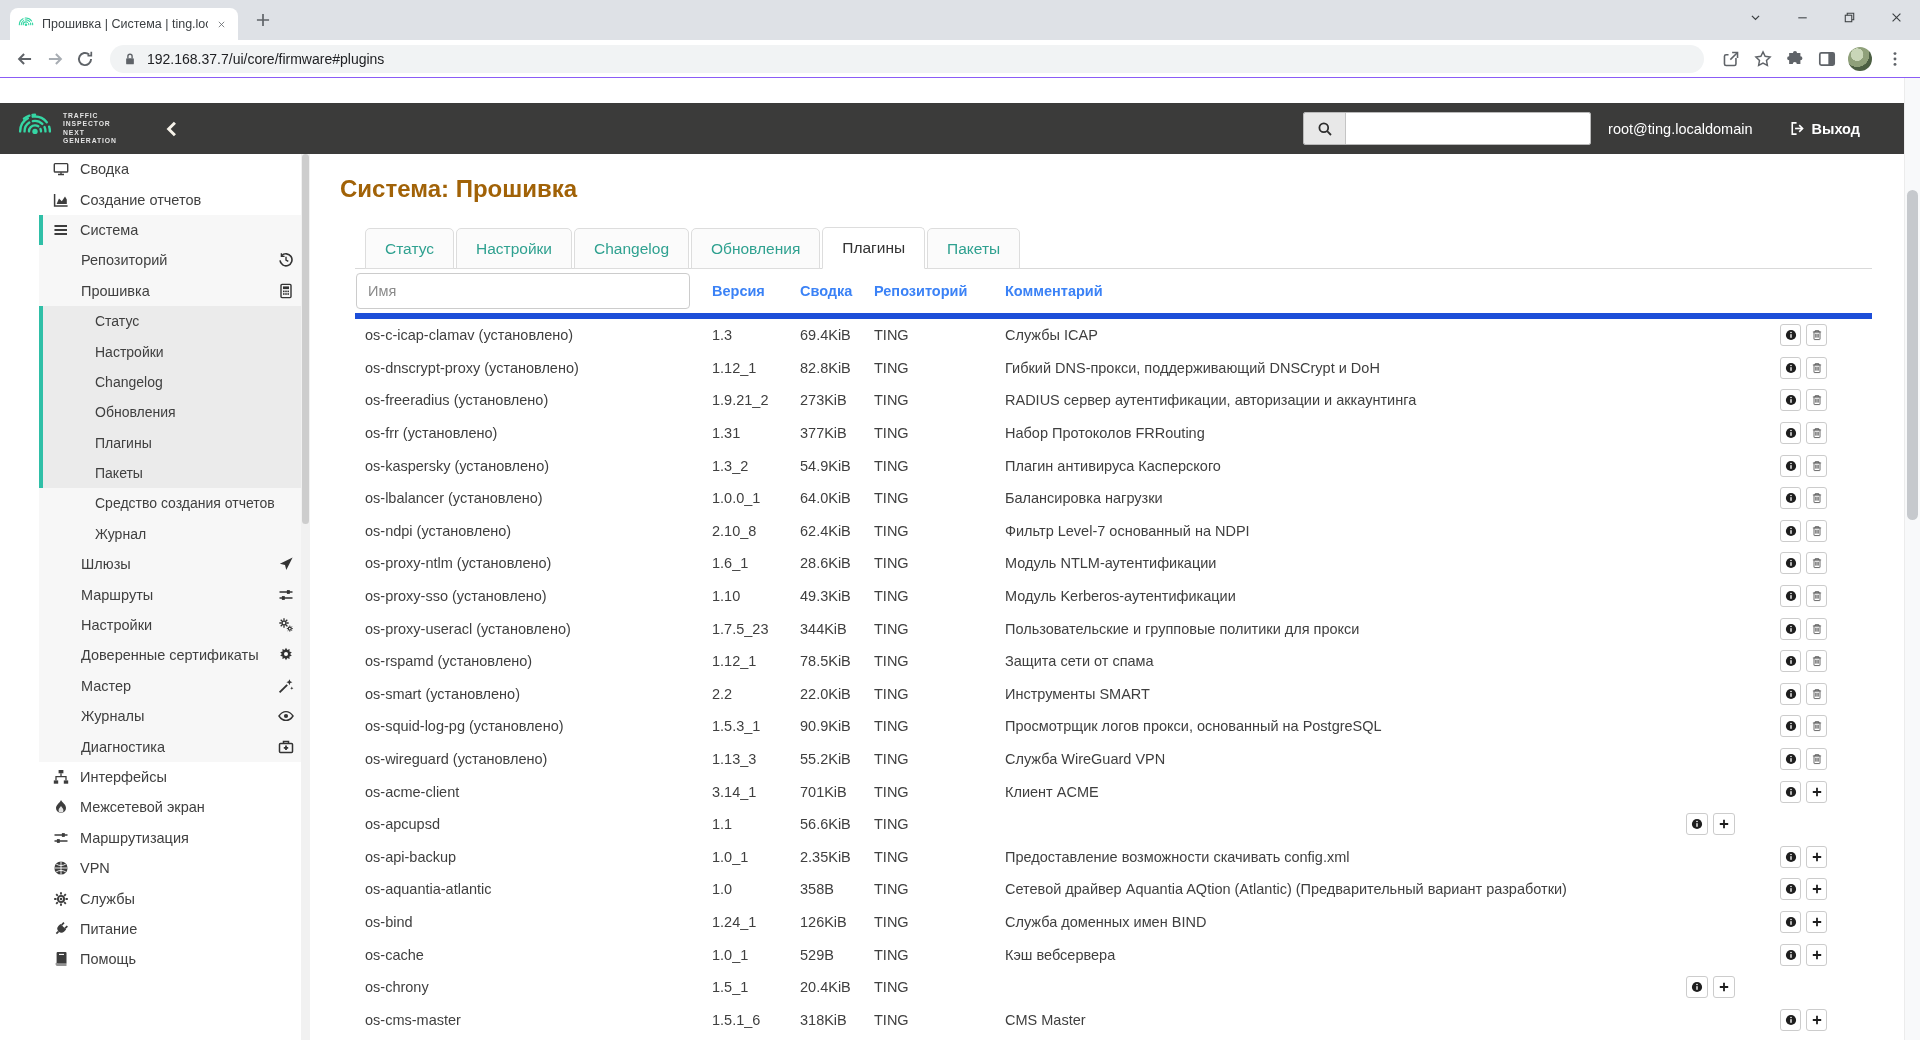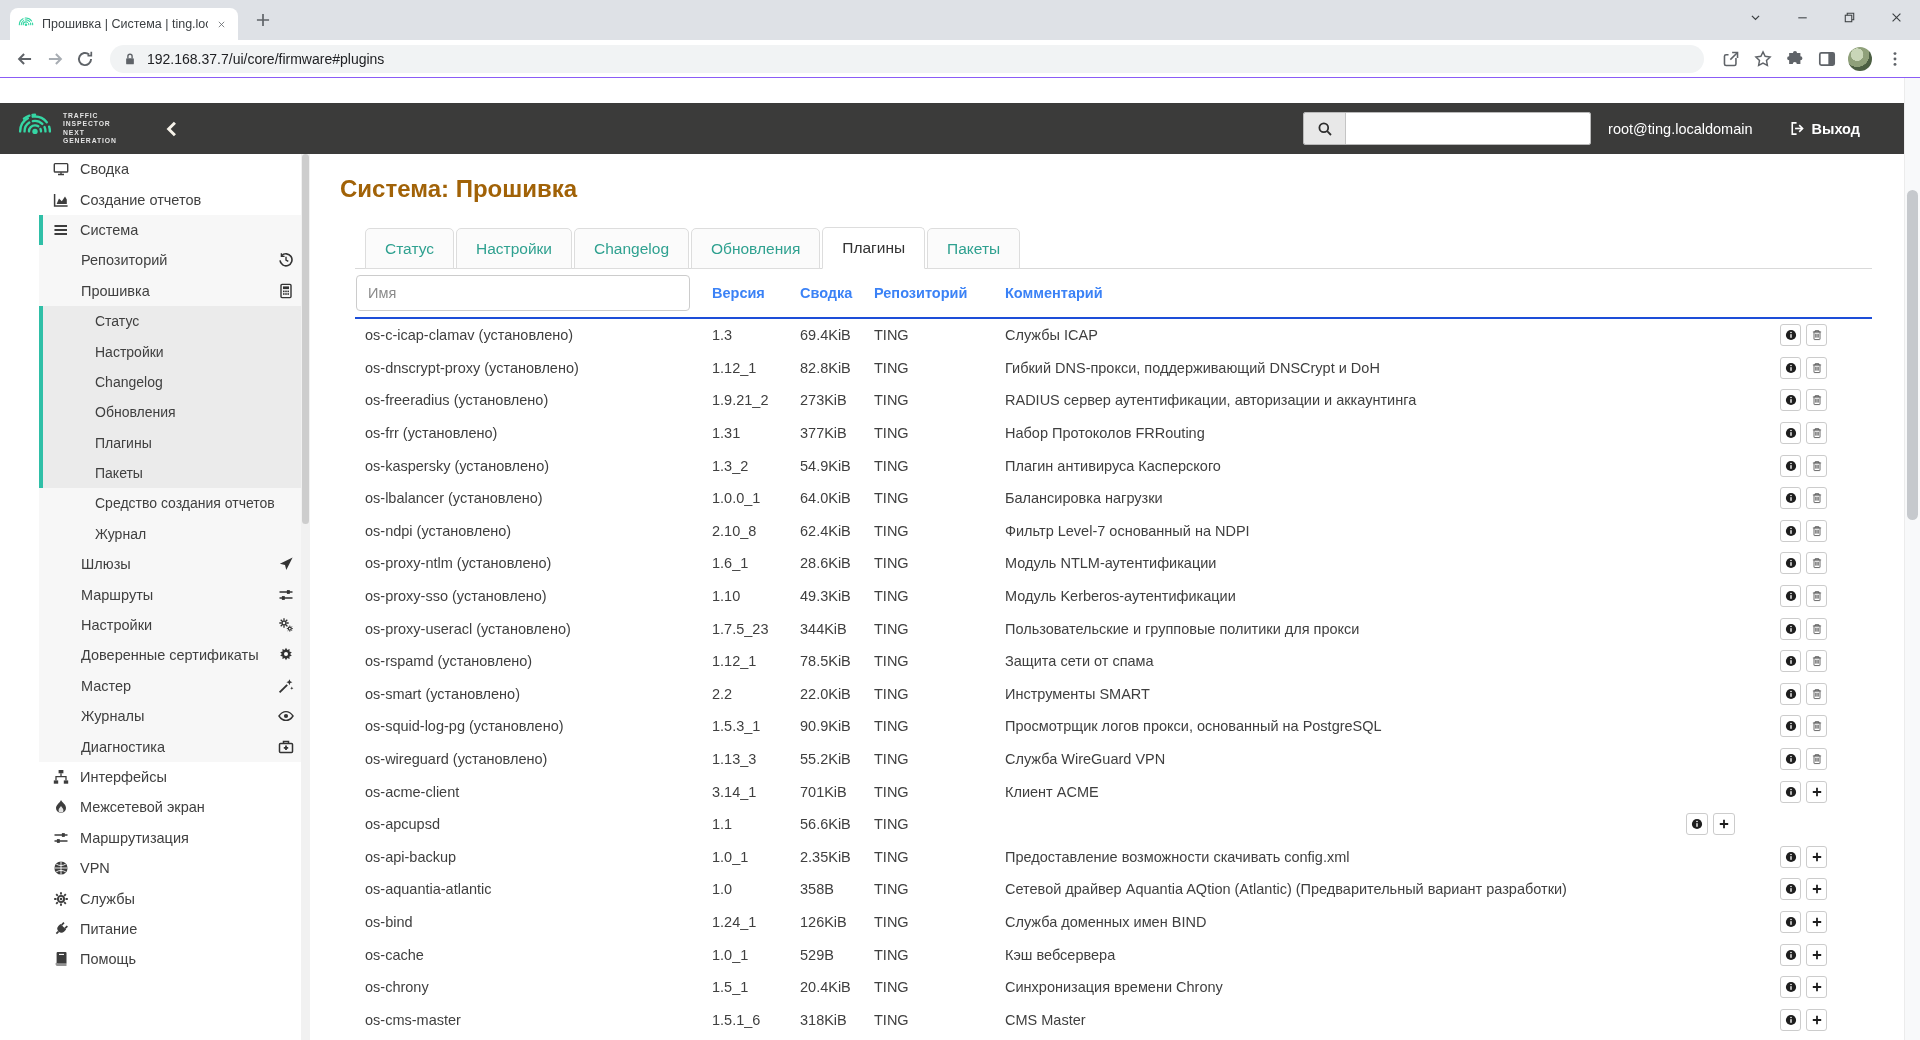--- a/index.html
+++ b/index.html
@@ -73,21 +73,21 @@
   .content { position:absolute; left:310px; top:154px; right:16px; bottom:0; background:#fff; overflow:hidden; }
   .page-title { margin:21px 0 0 30px; font-size:24px; font-weight:700; color:#a16207; }
   .panel { margin:24px 32px 0 45px; }
   .tabs { display:flex; align-items:flex-end; border-bottom:1px solid #d9d9d9; padding-left:10px; }
   .tab-item { height:41px; display:flex; align-items:center; padding:0 19px; margin:0 2px -1px 0;
               font-size:15.5px; color:#2fa190; background:#fbfbfb; border:1px solid #ddd;
               border-radius:5px 5px 0 0; cursor:pointer; }
   .tab-item.active { background:#fff; color:#333; border-bottom:1px solid #fff; height:42px; }
 
   .grid { display:grid; grid-template-columns:357px 88px 74px 131px 1fr 92px; align-items:center; }
-  .thead { height:50px; border-bottom:2px solid #1d4ed8; }
+  .thead { height:50px; border-bottom:6px solid #1d4ed8; }
   .thead .hcol { font-size:14.5px; font-weight:700; color:#3b82f6; }
   .name-filter { width:334px; height:36px; margin-left:1px; border:1px solid #ccc; border-radius:4px;
                  padding:0 11px; font-size:14.5px; font-family:inherit; outline:none; color:#333; }
   .name-filter::placeholder { color:#8a8a8a; }
 
   .trow { height:32.6px; font-size:14.5px; color:#3f3f3f; }
   .c-name { padding-left:10px; white-space:nowrap; overflow:hidden; }
   .c-comment { white-space:nowrap; overflow:hidden; }
   .c-actions { display:flex; justify-content:flex-end; gap:5px; padding-right:45px; }
   .abtn { width:22px; height:22px; border:1px solid #ccc; border-radius:3px; background:#fff;
@@ -965,21 +965,20 @@
                 <path d="M8 2.4v11.2M2.4 8h11.2" stroke="currentColor" stroke-width="2.4"></path>
               </svg>
             </button>
           </span>
         </div>
         <div class="grid trow">
           <span class="c-name">os-chrony</span>
           <span class="c-ver">1.5_1</span>
           <span class="c-size">20.4KiB</span>
           <span class="c-repo">TING</span>
-          <span class="c-comment">Синхронизация времени Chrony</span>
           <span class="c-actions">
             <button class="abtn">
               <svg viewBox="0 0 16 16">
                 <circle cx="8" cy="8" r="6.8" fill="currentColor"></circle>
                 <rect x="7.1" y="6.9" width="1.8" height="4.8" fill="#fff"></rect>
                 <circle cx="8" cy="4.6" r="1.1" fill="#fff"></circle>
               </svg>
             </button>
             <button class="abtn">
               <svg viewBox="0 0 16 16">

